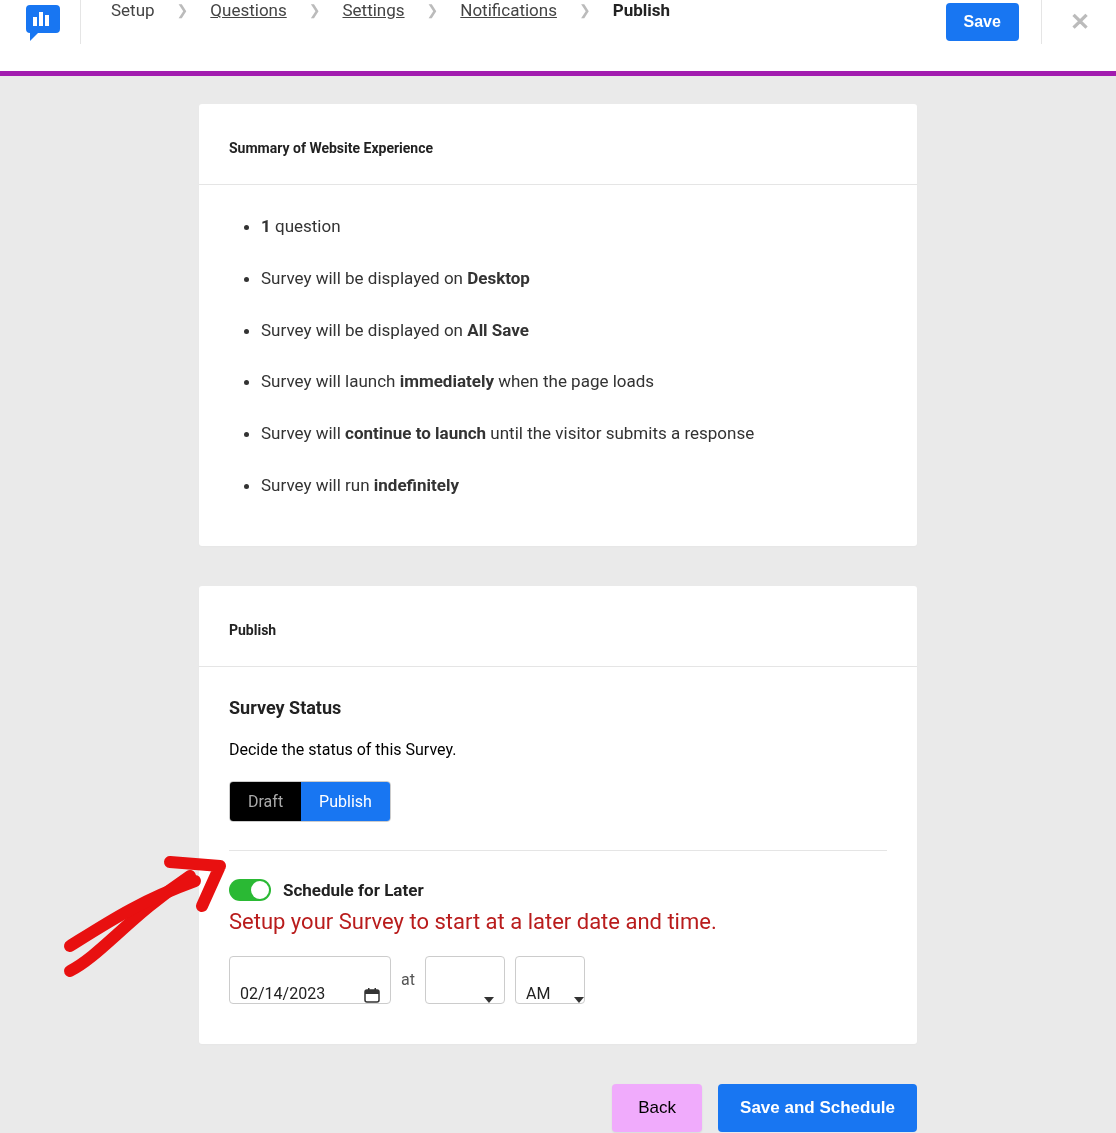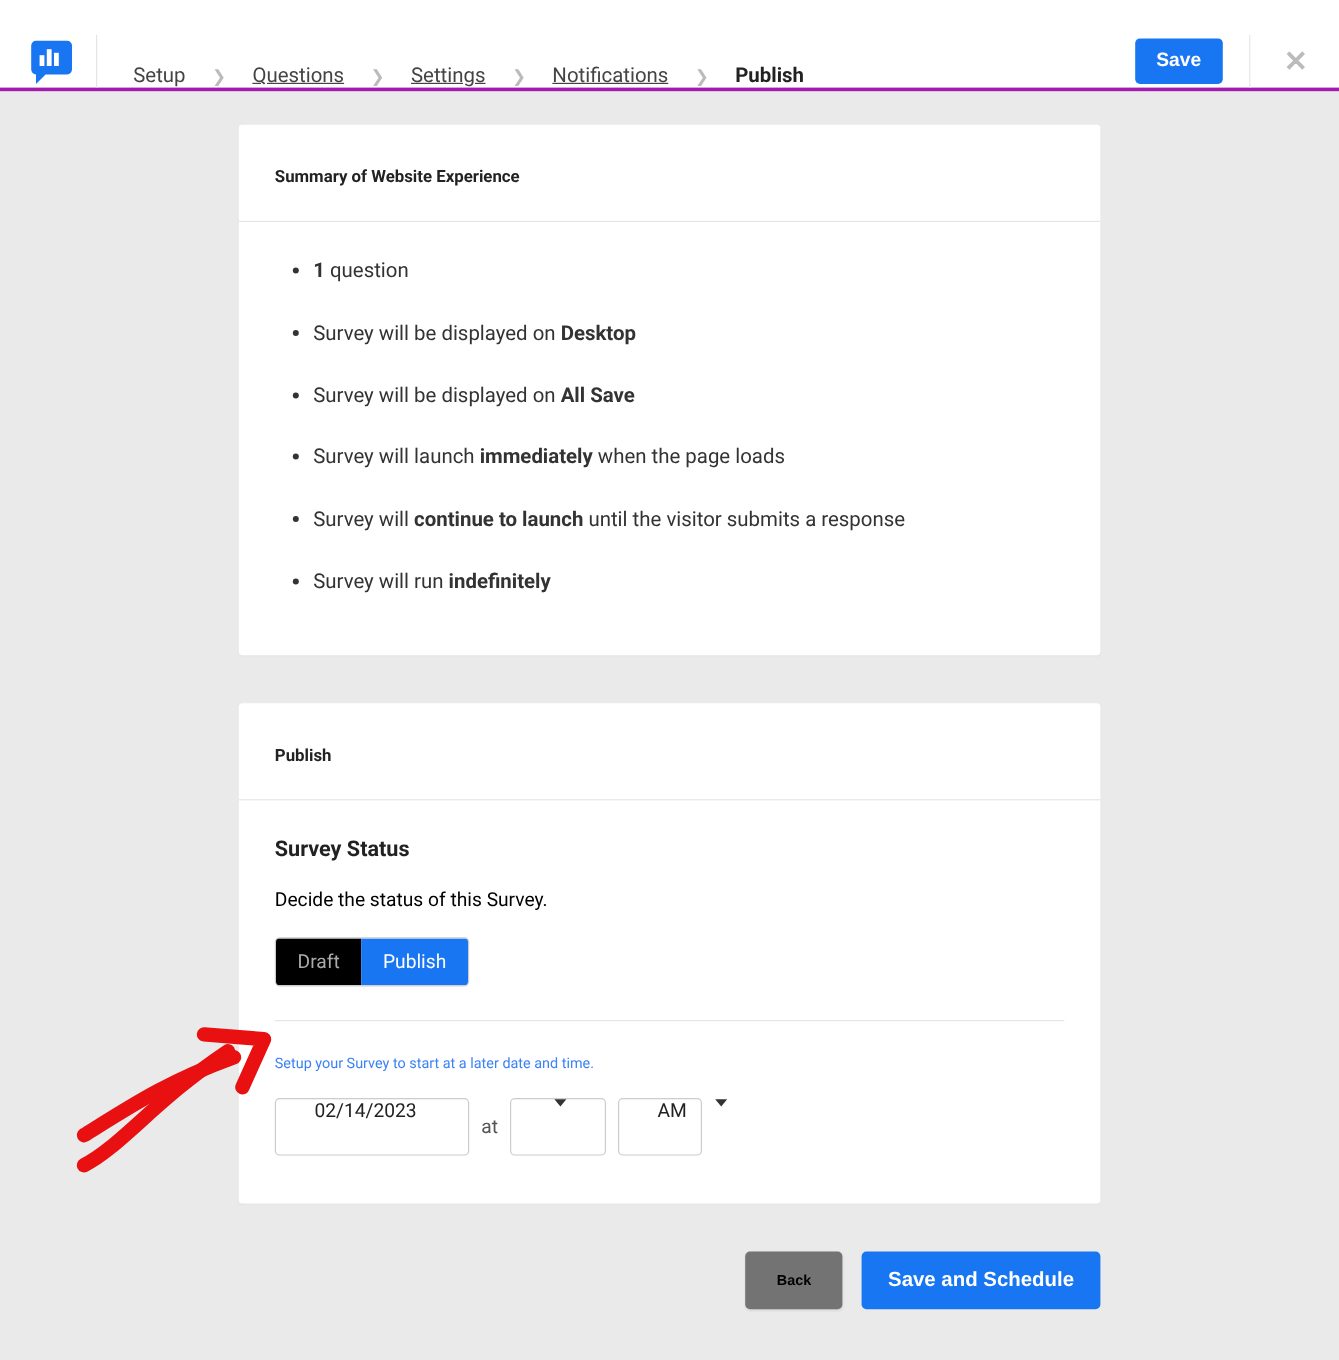--- a/index.html
+++ b/index.html
@@ -6,24 +6,24 @@
   body {
     font-family: "Segoe UI", -apple-system, BlinkMacSystemFont, Roboto, Arial, sans-serif;
     background: #eaeaea;
     width: 1116px;
     height: 1133px;
     overflow: hidden;
     color: #222;
   }
   .header {
     display: flex;
-    align-items: flex-end;
+    align-items: flex-start;
     background: #fff;
     height: 76px;
-    border-bottom: 3px solid #a21caf;
+    border-bottom: 5px solid #a21caf;
     padding: 0 20px;
   }
   .logo-wrap {
     display: flex;
     align-items: center;
     padding-right: 18px;
     border-right: 1px solid #e5e5e5;
     height: 44px;
   }
   .breadcrumbs {
@@ -92,43 +92,43 @@
   .sched-title-row { display: flex; align-items: center; gap: 12px; margin-bottom: 8px; }
   .switch {
     width: 42px; height: 22px; border-radius: 11px; background: #2ab934;
     position: relative; cursor: pointer;
   }
   .switch .knob {
     position: absolute; right: 2px; top: 2px; width: 18px; height: 18px;
     background: #fff; border-radius: 50%;
   }
   .sched-title { font-size: 17px; font-weight: 700; }
-  .sched-desc { font-size: 12px; color: #3b82f6; margin-bottom: 22px; }
+  .sched-desc { font-size: 22px; color: #b91c1c; margin-bottom: 22px; }
   .sched-inputs { display: flex; align-items: center; gap: 10px; }
   .date-input, .sel-input {
     border: 1px solid #ccc; border-radius: 4px; height: 48px;
-    display: flex; align-items: flex-start; padding: 0 32px; background: #fff;
+    display: flex; align-items: flex-end; padding: 0 10px; background: #fff;
     font-size: 16px; color: #222; cursor: pointer; gap: 12px;
   }
   .date-input { width: 162px; justify-content: space-between; }
   .sel-input.hour { width: 80px; justify-content: flex-end; }
   .sel-input.ampm { width: 70px; gap: 24px; }
   .at-label { font-size: 16px; color: #555; }
   .caret-down {
     width: 0; height: 0; border-left: 5px solid transparent;
     border-right: 5px solid transparent; border-top: 6px solid #333;
   }
 
   .footer-btns {
     width: 718px; display: flex; justify-content: flex-end; gap: 16px;
     padding-top: 0;
   }
   .btn-secondary {
-    background: #737373; border: none; padding: 14px 26px;
-    font-size: 12px; font-weight: 700; border-radius: 4px; cursor: pointer;
+    background: #f0abfc; border: none; padding: 14px 26px;
+    font-size: 17px; font-weight: 400; border-radius: 4px; cursor: pointer;
     box-shadow: 0 1px 2px rgba(0,0,0,0.08);
   }
   .btn-primary {
     background: #1876f2; color: #fff; border: none; padding: 14px 22px;
     font-size: 17px; font-weight: 700; border-radius: 4px; cursor: pointer;
   }
 
   .arrow-annot {
     position: absolute;
     left: 60px; top: 846px;
@@ -189,20 +189,26 @@
     <div class="card-body">
       <div class="status-row">
         <div class="status-title">Survey Status</div>
         <div class="status-desc">Decide the status of this Survey.</div>
         <div class="pill-toggle">
           <div class="opt">Draft</div>
           <div class="opt active">Publish</div>
         </div>
       </div>
       <div class="sched-row">
+        <div class="sched-title-row">
+          <div class="switch">
+              <div class="knob"></div>
+            </div>
+          <div class="sched-title">Schedule for Later</div>
+        </div>
         <div class="sched-desc">Setup your Survey to start at a later date and time.</div>
         <div class="sched-inputs">
           <div class="date-input">
             <span>02/14/2023</span>
             <svg width="16" height="16" viewBox="0 0 16 16">
               <rect x="1" y="3" width="14" height="12" rx="2" fill="none" stroke="#333" stroke-width="1.5"></rect>
               <rect x="1" y="3" width="14" height="4" fill="#333"></rect>
               <rect x="4" y="1" width="1.5" height="4" fill="#333"></rect>
               <rect x="10.5" y="1" width="1.5" height="4" fill="#333"></rect>
             </svg>

